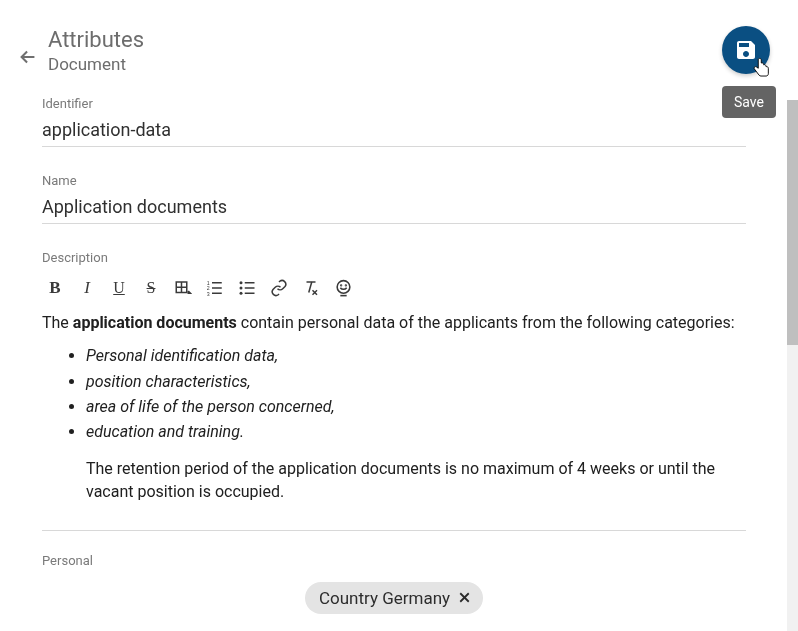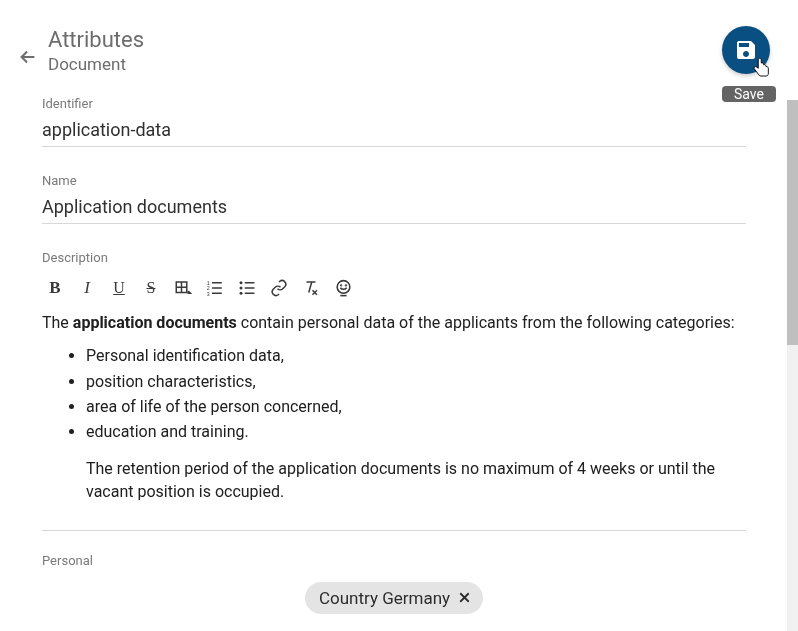--- a/index.html
+++ b/index.html
@@ -79,21 +79,21 @@
       z-index: 12;
       pointer-events: none;
     }
     .tooltip {
       position: absolute;
       top: 86px;
       right: 22px;
       background: #646464;
       color: #fff;
       font-size: 14px;
-      padding: 0 12px;
+      padding: 8px 12px;
       border-radius: 4px;
       z-index: 11;
     }
     .content {
       padding: 8px 42px 20px 42px;
     }
     .field {
       margin-top: 14px;
       margin-bottom: 26px;
     }
@@ -142,20 +142,21 @@
       color: #202020;
       padding-bottom: 18px;
     }
     .rich-text .intro .strong { font-weight: 700; }
     .rich-text ul {
       list-style: disc;
       padding-left: 44px;
       margin: 10px 0 14px 0;
     }
     .rich-text ul li {
+      font-style: italic;
       margin: 2px 0;
     }
     .rich-text .para2 {
       padding-left: 44px;
       margin-top: 14px;
     }
     .desc-section {
       border-bottom: 1px solid #d8d8d8;
       padding-bottom: 8px;
       margin-bottom: 22px;

